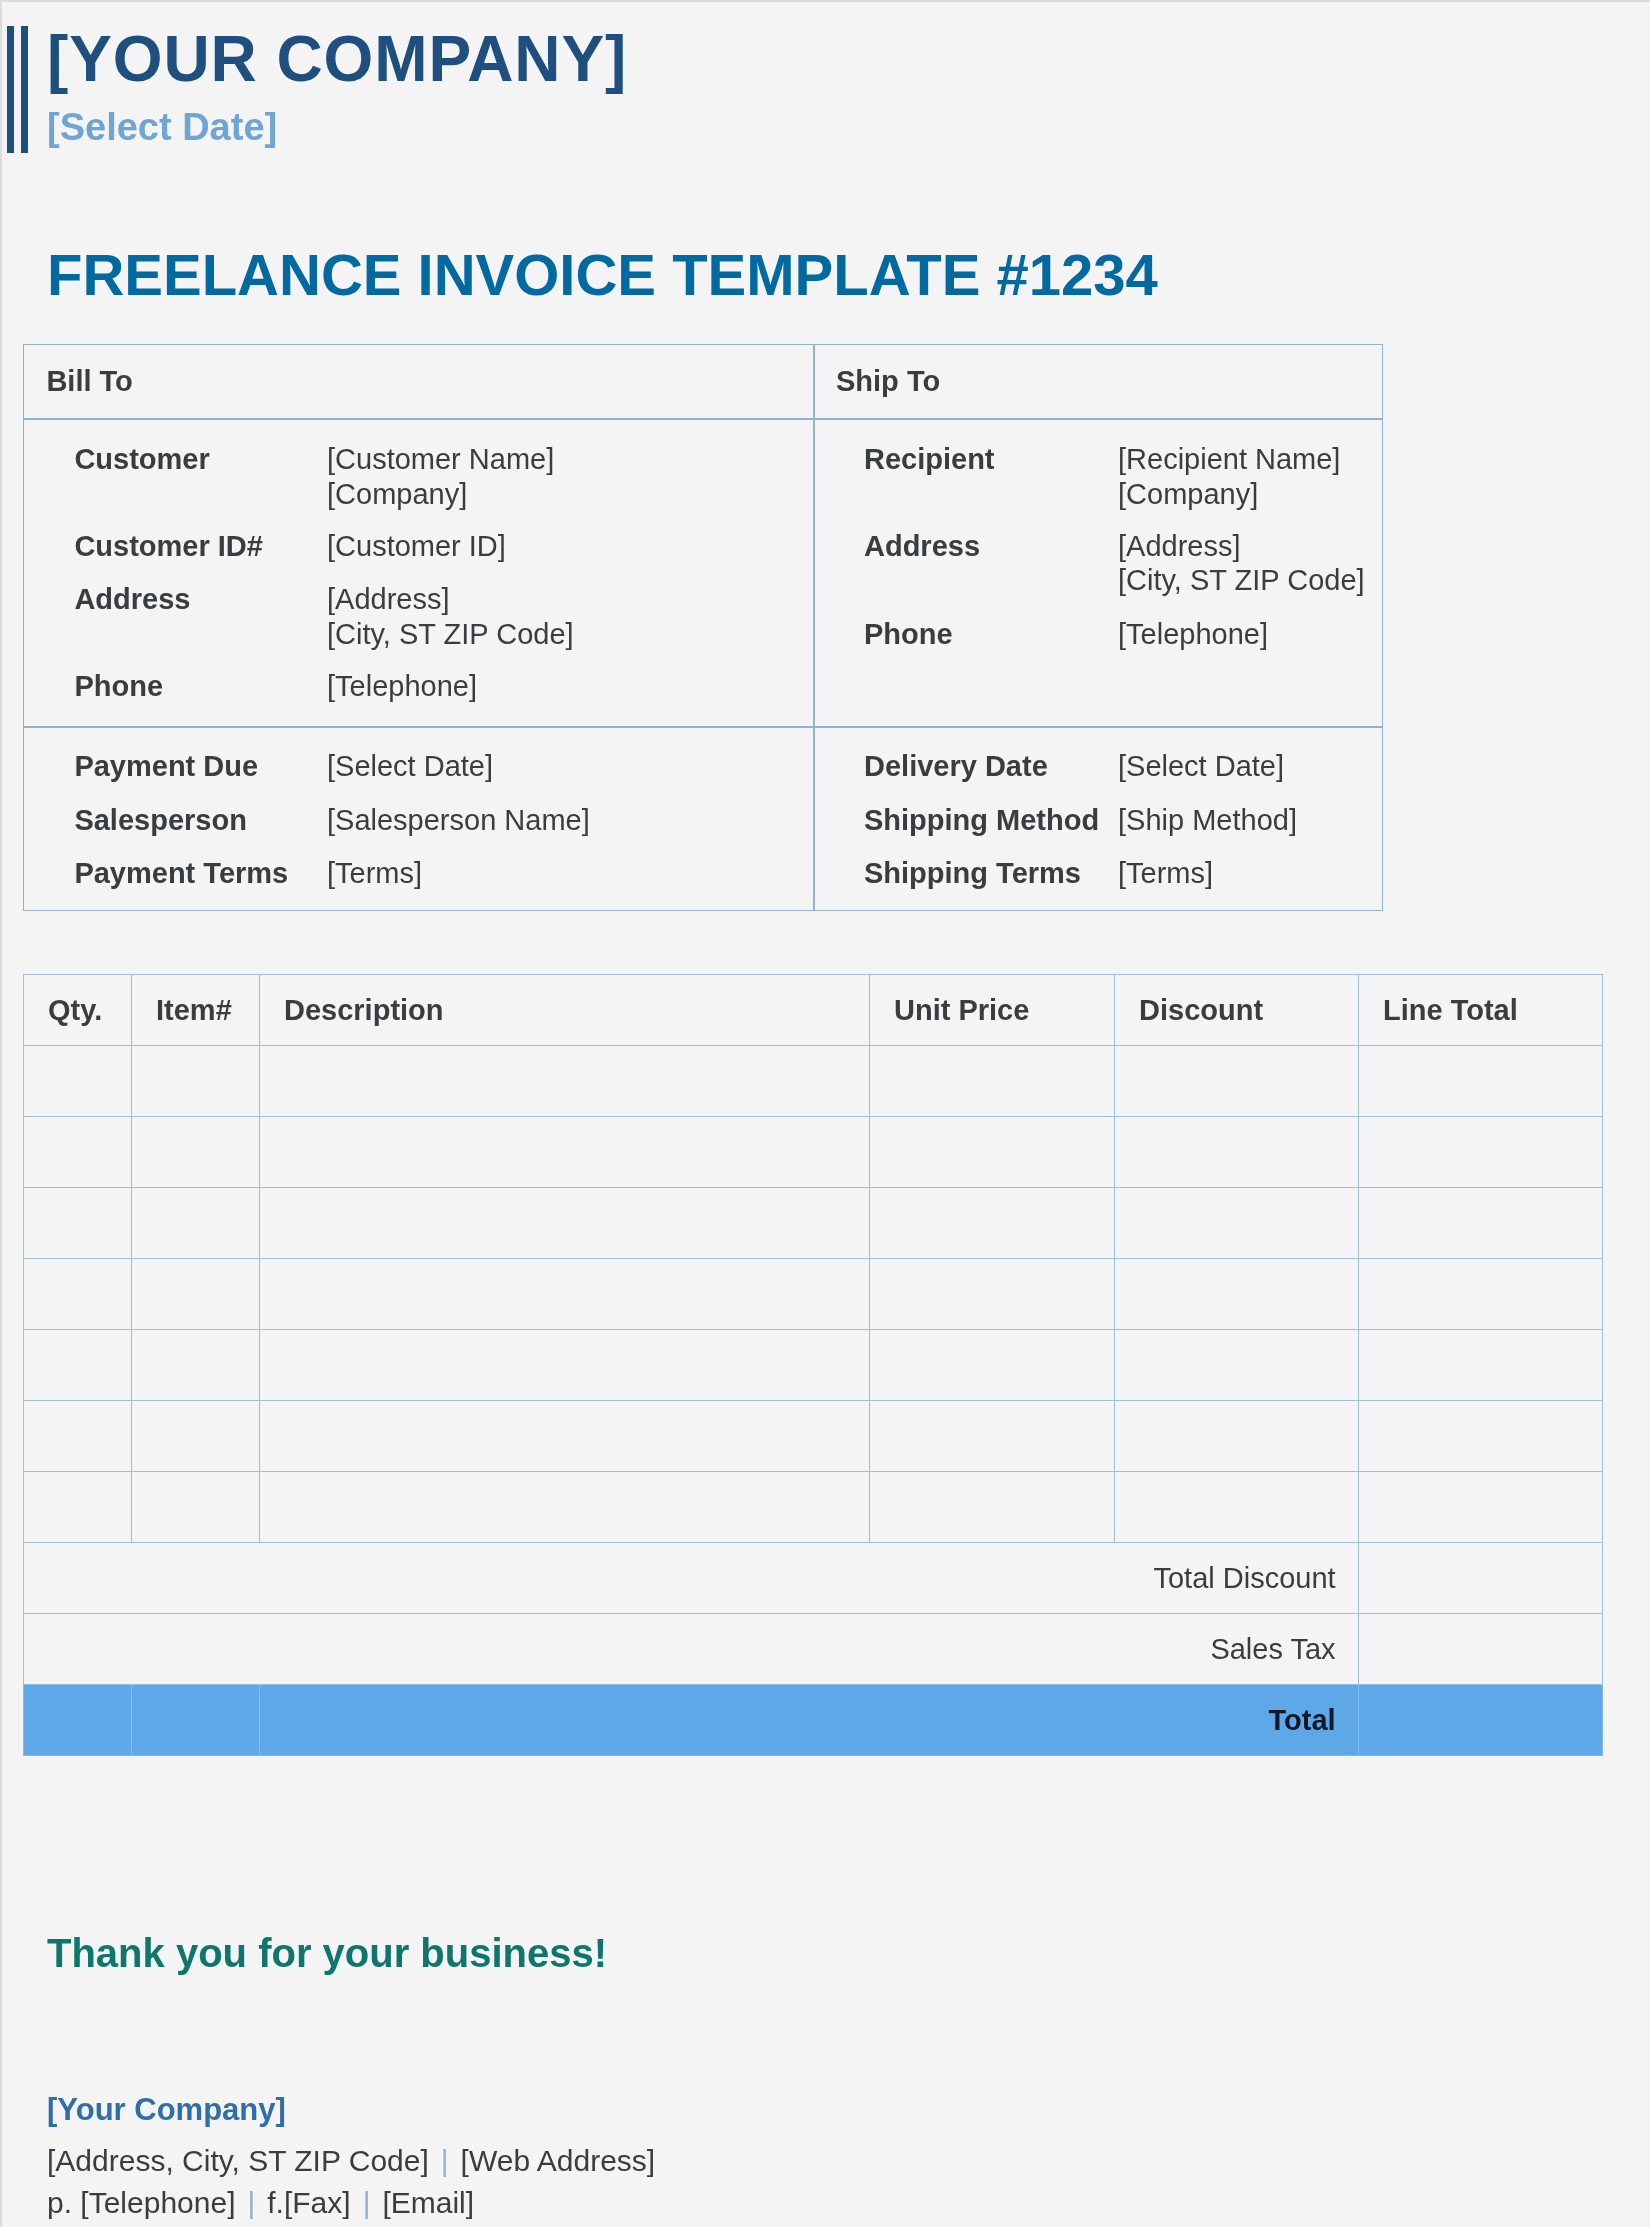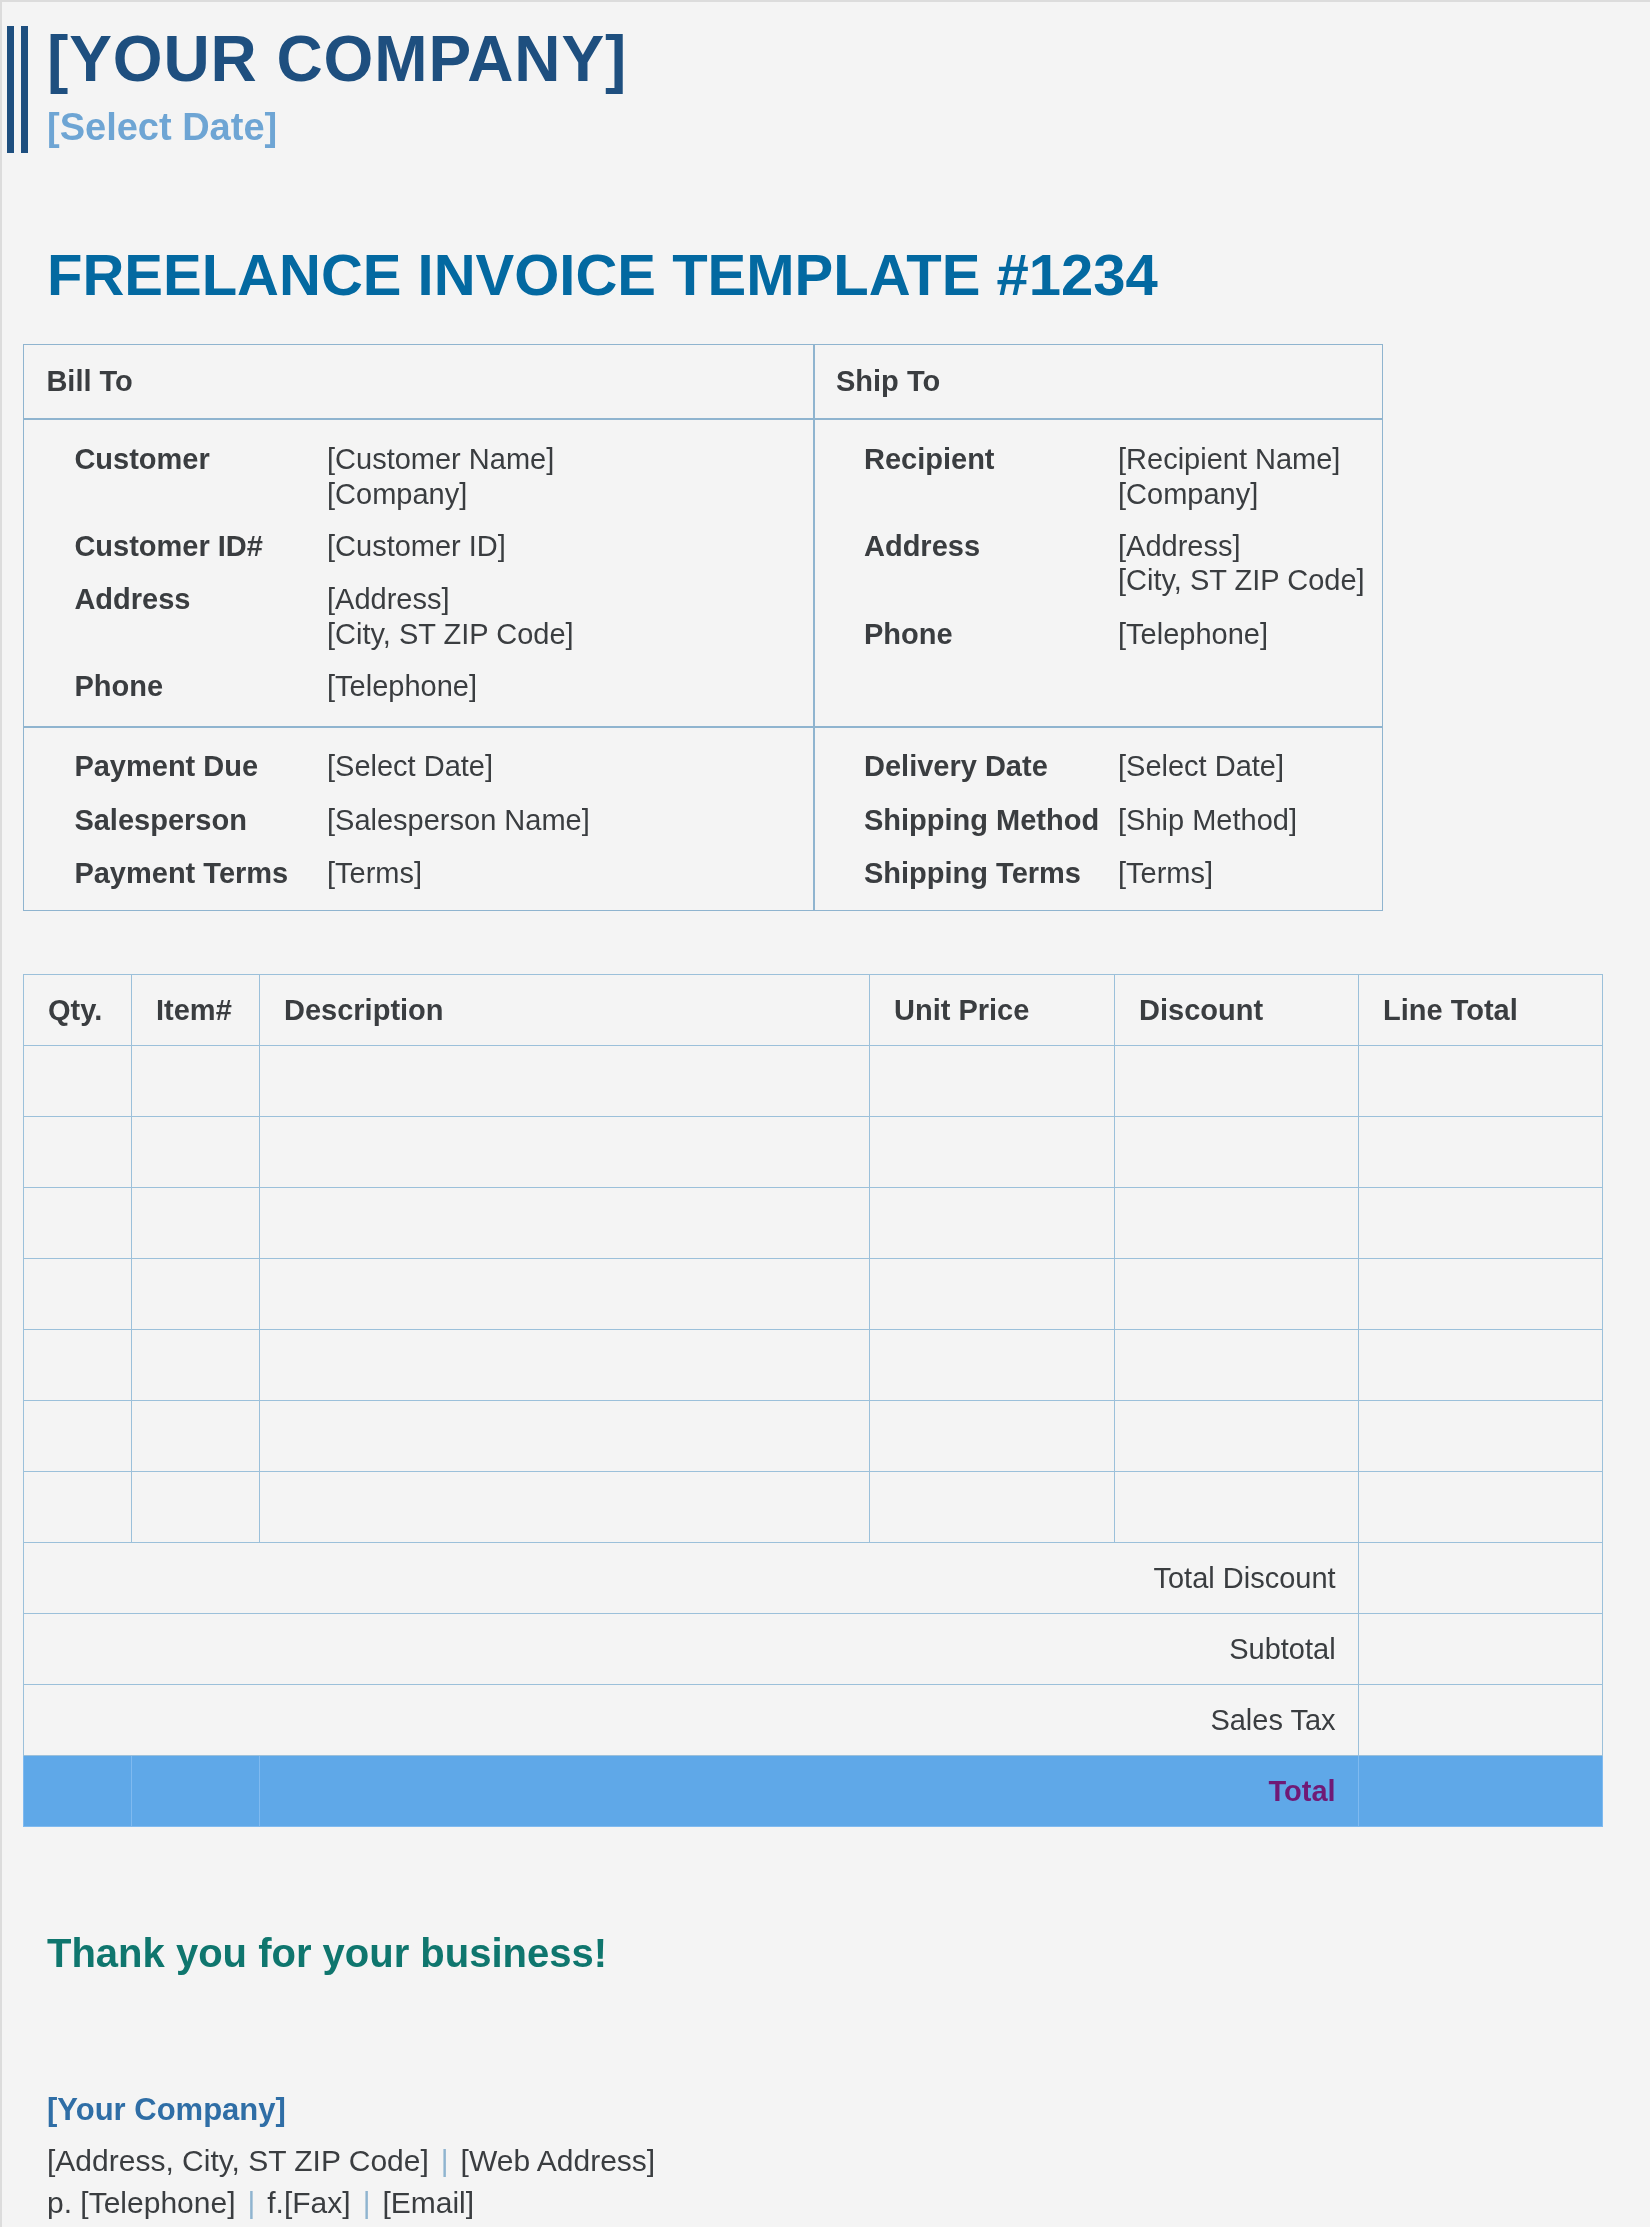--- a/index.html
+++ b/index.html
@@ -63,21 +63,21 @@
     font-size: 29px; font-weight: bold; color: #3a3d40; text-align: left; padding-left: 24px;
   }
   .items-table th.qty { padding-left: 24px; }
   .items-table td.sum-label {
     text-align: right; padding-right: 22.4px; font-size: 29px; color: #3a3d40;
   }
   .items-table tr.total-row td {
     background: #5fa8e8; border-color: #7fbaf0;
   }
   .items-table tr.total-row td.sum-label {
-    color: #701a75; font-weight: bold;
+    color: #0f172a; font-weight: bold;
   }
   .items-table tr.total-row td.total-value { border-left-color: #5fa8e8; }
 
   .thanks {
     position: absolute; left: 47px; top: 1930px;
     font-size: 40px; font-weight: bold; color: #0f766e; line-height: 46px; white-space: nowrap;
   }
   .footer-company {
     position: absolute; left: 47px; top: 2091px;
     font-size: 31px; font-weight: bold; color: #2f6ea6; line-height: 38px;
@@ -230,24 +230,20 @@
       <td></td>
       <td></td>
       <td></td>
     </tr>
 
     <tr>
       <td colspan="5" class="sum-label">Total Discount</td>
       <td></td>
     </tr>
     <tr>
-      <td colspan="5" class="sum-label">Subtotal</td>
-      <td></td>
-    </tr>
-    <tr>
       <td colspan="5" class="sum-label">Sales Tax</td>
       <td></td>
     </tr>
     <tr class="total-row">
       <td></td>
       <td></td>
       <td colspan="3" class="sum-label">Total</td>
       <td class="total-value"></td>
     </tr>
   </tbody>

